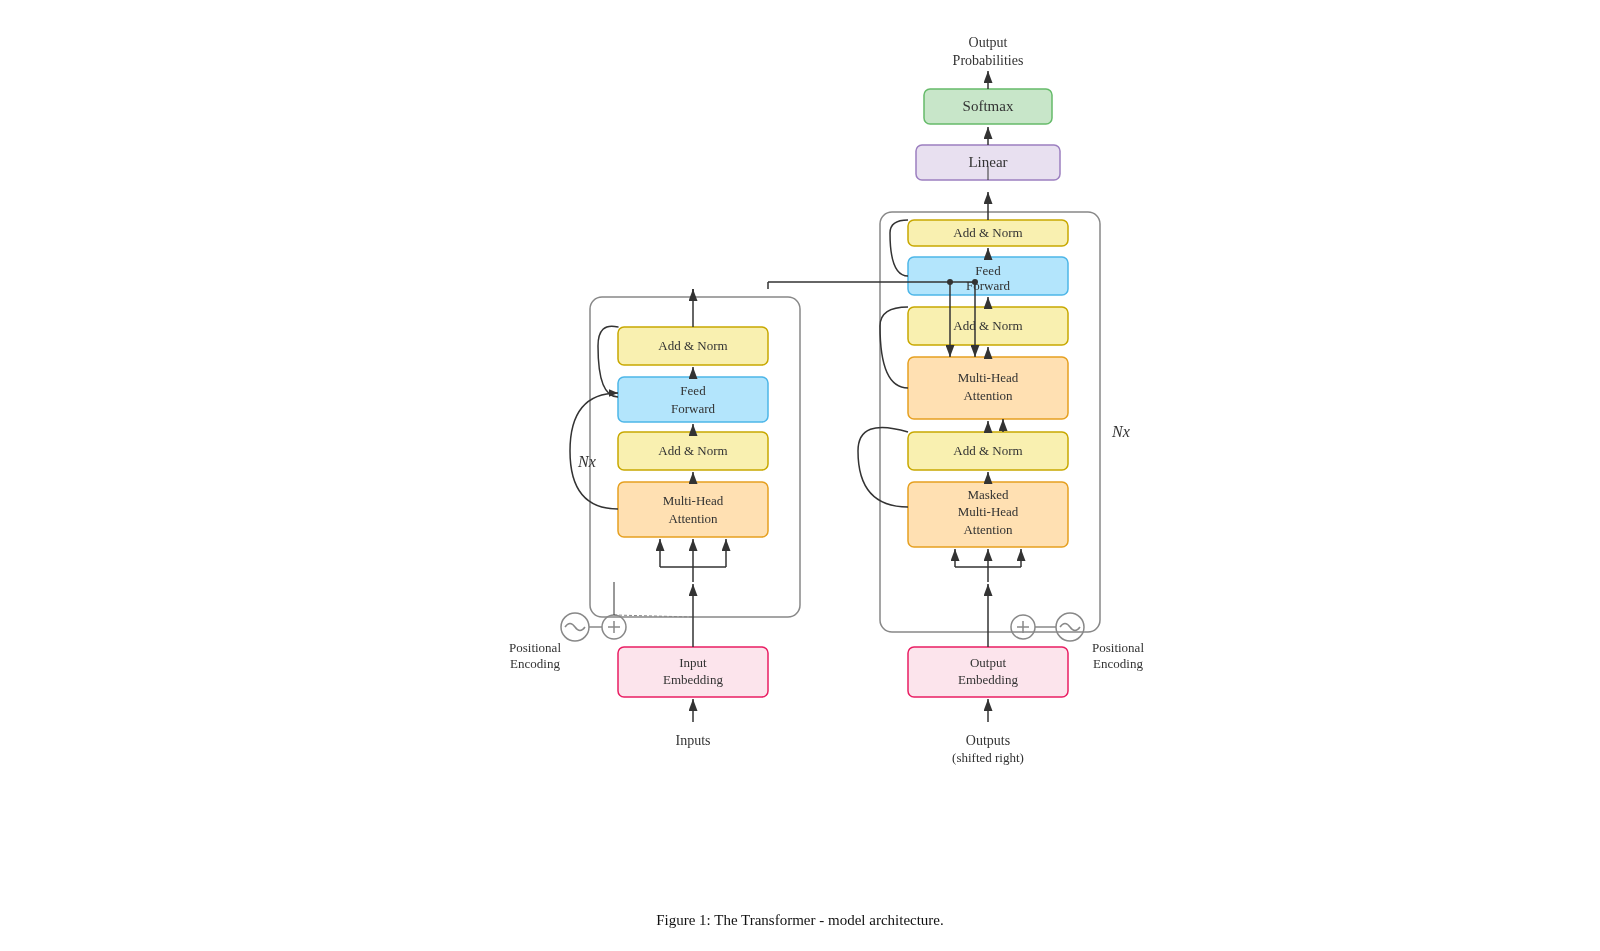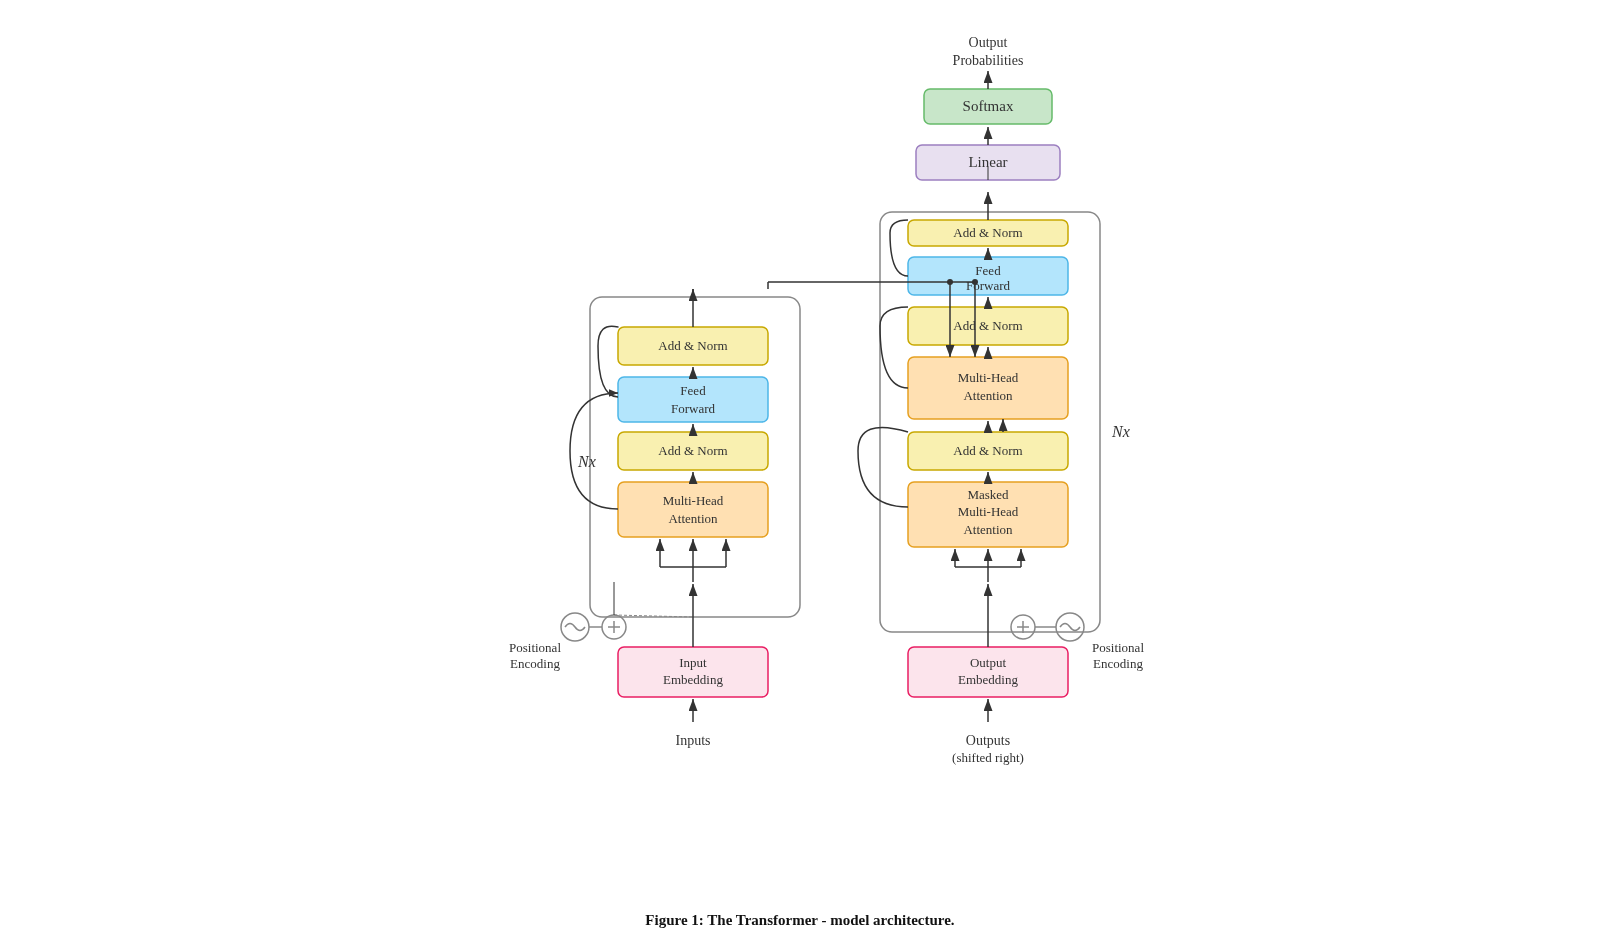--- a/index.html
+++ b/index.html
@@ -20,21 +20,20 @@
     }
     .diagram-svg {
       width: 100%;
       height: 100%;
     }
     .figure-caption {
       text-align: left;
       font-size: 15px;
       margin-top: 10px;
       color: #111;
-      font-weight: bold;
     }
     .outer-wrap {
       display: flex;
       flex-direction: column;
       align-items: center;
     }
   </style>
 </head>
 <body>
 

